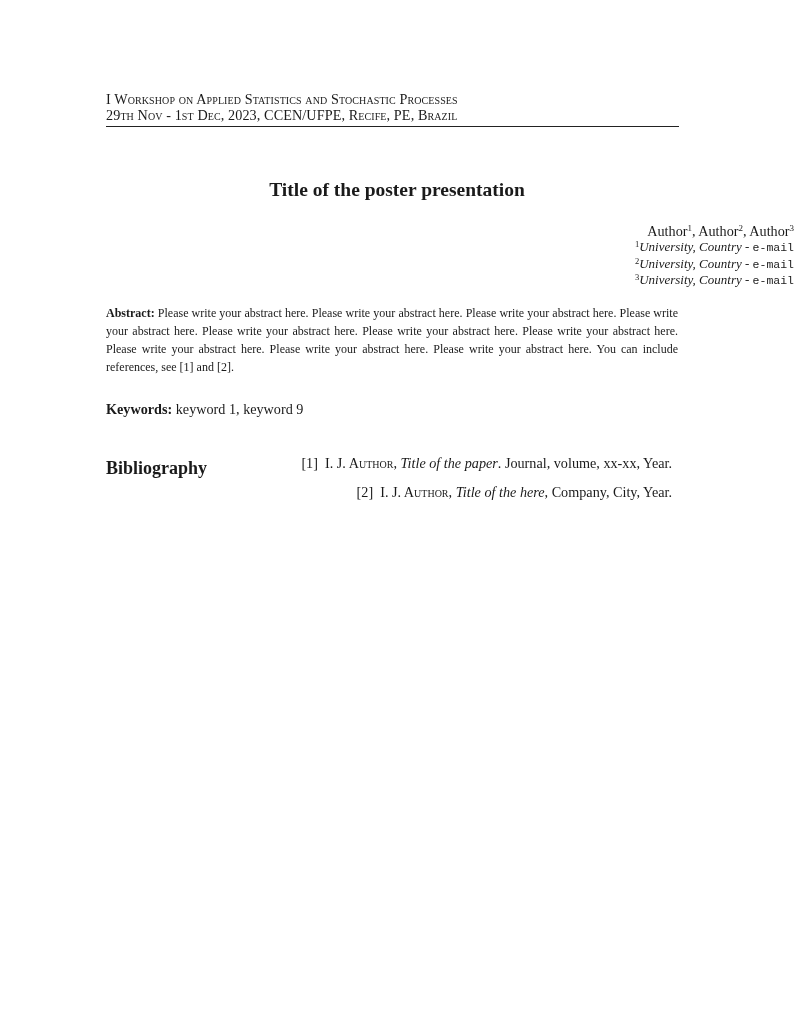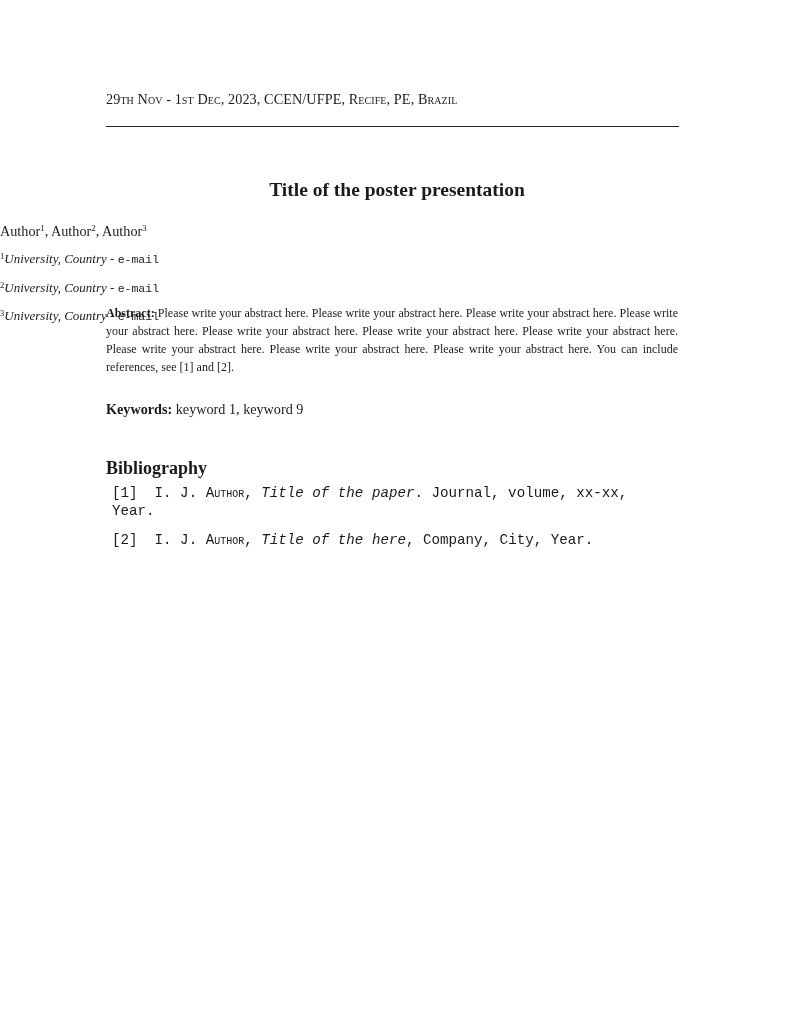--- a/index.html
+++ b/index.html
@@ -5,46 +5,47 @@
   html, body { margin:0; padding:0; background:#ffffff; }
   body { width:794px; height:1028px; position:relative; color:#1a1a1a;
          font-family:"DejaVu Serif", "Liberation Serif", serif; }
   .page { position:absolute; left:0; top:0; width:794px; height:1028px; }
   .header { position:absolute; left:106px; top:91px; width:572px;
             font-family:"Liberation Serif", serif; font-size:14.2px; line-height:16px;
             font-variant:small-caps; letter-spacing:0.1px; }
   .header-rule { position:absolute; left:106px; top:126px; width:573px; height:1px; background:#222; }
   .title { position:absolute; left:0; width:794px; top:179px; text-align:center;
            font-family:Liberation Serif, serif; font-weight:bold; font-size:19.5px; }
-  .authors { position:absolute; left:0; width:794px; top:224px; text-align:left;
+  .authors { position:absolute; left:0; width:794px; top:224px; text-align:right;
              font-family:"Liberation Serif", serif; font-size:14.2px; line-height:15px; }
   .authors sup { font-size:9px; vertical-align:5px; line-height:0; }
-  .aff { font-size:13px; line-height:15.5px;margin-top:12px; }
+  .aff { font-size:13px; line-height:15.5px; }
   .aff sup { font-size:8.5px; vertical-align:4px; line-height:0; }
   .aff i { font-style:italic; }
   .mono { font-family:"Liberation Mono", monospace; font-size:11.5px; }
   .abstract { position:absolute; left:106px; top:304px; width:572px;
               font-family:"Liberation Serif", serif; font-size:12px; line-height:18px;
               text-align:justify; }
   .keywords { position:absolute; left:106px; top:400px; width:572px;
               font-family:"Liberation Serif", serif; font-size:14.2px; line-height:18px; }
   .bib-title { position:absolute; left:106px; top:458px;
                font-family:"Liberation Serif", serif; font-weight:bold; font-size:18px; }
-  .bib-list { position:absolute; left:112px; top:484px; width:560px; margin:0; padding:0; list-style:none;
-              font-family:Liberation Mono, monospace; font-size:14.2px; line-height:18px; }
+  .bib-list { position:absolute; left:112px; top:454px; width:560px; margin:0; padding:0; list-style:none;
+              font-family:Liberation Serif, serif; font-size:14.2px; line-height:18px;text-align:right; }
   .bib-list li { margin-bottom:11px; }
   .sc { font-variant:small-caps; }
   b { font-weight:bold;text-align:right; }
 </style>
 </head>
 <body>
 
 <div class="page">
 
   <div class="header">
+    <div>I Workshop on Applied Statistics and Stochastic Processes</div>
     <div>29th Nov - 1st Dec, 2023, CCEN/UFPE, Recife, PE, Brazil</div>
   </div>
   <div class="header-rule"></div>
 
   <div class="title">Title of the poster presentation</div>
 
   <div class="authors">
     <div>
       <span>Author</span><sup>1</sup><span>, </span><span>Author</span><sup>2</sup><span>, </span><span>Author</span><sup>3</sup>
     </div>

